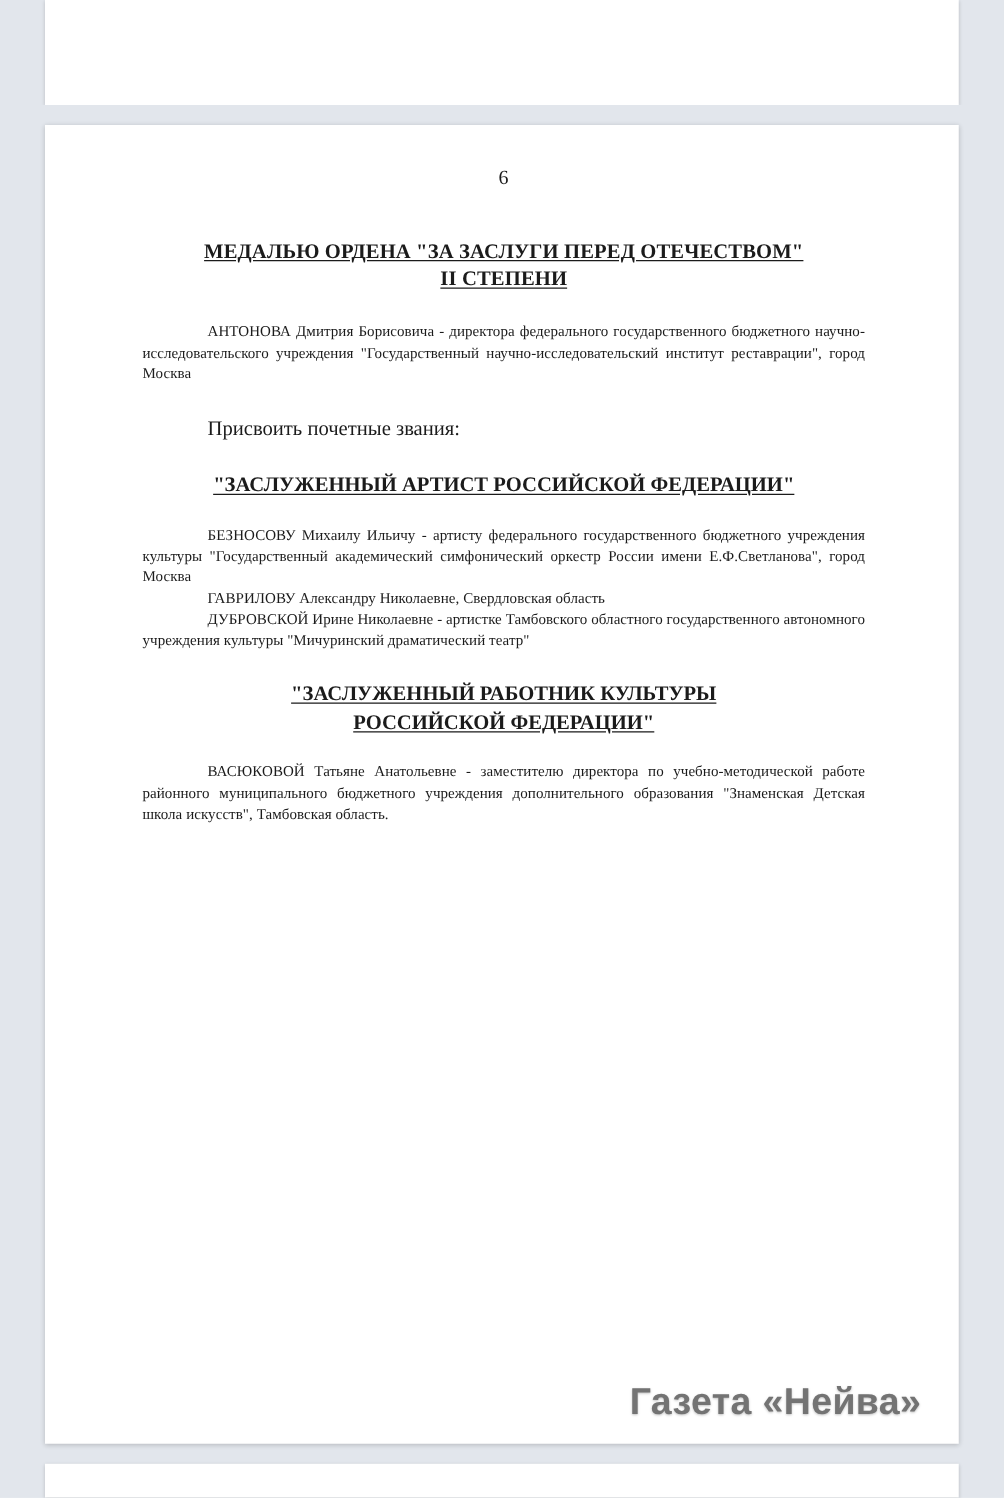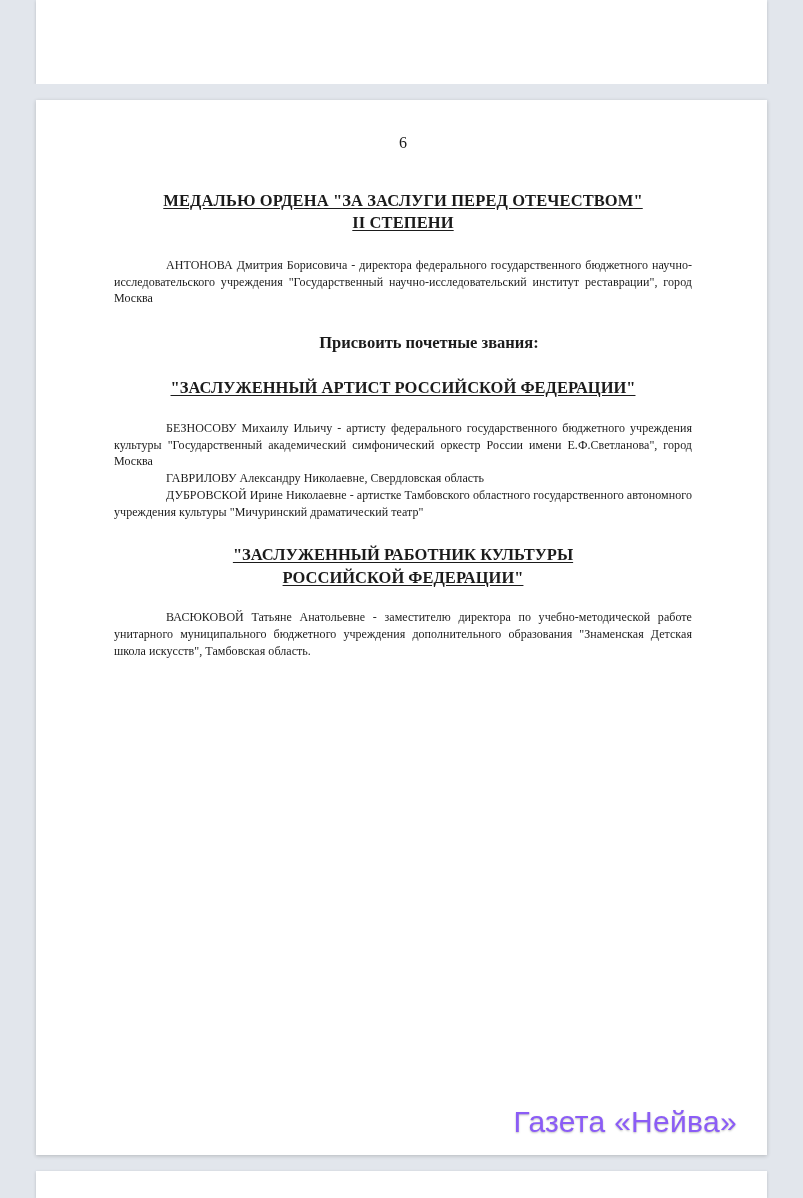--- a/index.html
+++ b/index.html
@@ -97,47 +97,46 @@
     font-size: 16.5px;
     line-height: 1.36;
     margin: 24px 0 20px 0;
   }
   .heading-2 span.u {
     text-decoration: underline;
     text-underline-offset: 2px;
   }
 
   .subheading {
-    font-weight: bold;
+    font-weight: normal;
     font-size: 16.5px;
     margin: 26px 0 22px 0;
     padding-left: 52px;
-    text-align: center;
   }
 
   p.para {
     margin: 0;
     font-size: 12px;
     line-height: 1.40;
     text-align: justify;
     text-indent: 52px;
     letter-spacing: 0.05px;
   }
   p.para + p.para {
     margin-top: 0px;
   }
 
   .watermark {
     position: absolute;
     right: 14px;
     bottom: 8px;
     font-family: "Liberation Sans", sans-serif;
-    font-weight: normal;
+    font-weight: bold;
     font-size: 30px;
-    color: #8b5cf6;
+    color: #737373;
     text-shadow: 0 1px 2px rgba(0,0,0,0.25);
     background: rgba(255,255,255,0.18);
     padding: 6px 16px 8px 16px;
     letter-spacing: 0.3px;
     white-space: nowrap;
   }
 
   .wm-box {
     position: absolute;
     right: 6px;
@@ -175,21 +174,21 @@
 
       <p class="para">БЕЗНОСОВУ Михаилу Ильичу - артисту федерального государственного бюджетного учреждения культуры "Государственный академический симфонический оркестр России имени Е.Ф.Светланова", город Москва</p>
       <p class="para">ГАВРИЛОВУ Александру Николаевне, Свердловская область</p>
       <p class="para">ДУБРОВСКОЙ Ирине Николаевне - артистке Тамбовского областного государственного автономного учреждения культуры "Мичуринский драматический театр"</p>
 
       <div class="heading-2">
         <span class="u">"ЗАСЛУЖЕННЫЙ РАБОТНИК КУЛЬТУРЫ</span><br>
         <span class="u">РОССИЙСКОЙ ФЕДЕРАЦИИ"</span>
       </div>
 
-      <p class="para">ВАСЮКОВОЙ Татьяне Анатольевне - заместителю директора по учебно-методической работе унитарного муниципального бюджетного учреждения дополнительного образования "Знаменская Детская школа искусств", Тамбовская область.</p>
+      <p class="para">ВАСЮКОВОЙ Татьяне Анатольевне - заместителю директора по учебно-методической работе районного муниципального бюджетного учреждения дополнительного образования "Знаменская Детская школа искусств", Тамбовская область.</p>
 
     </div>
 
     <div class="wm-box"></div>
     <div class="watermark">Газета «Нейва»</div>
   </div>
 
   <div class="page-next"></div>
 
 </div>

